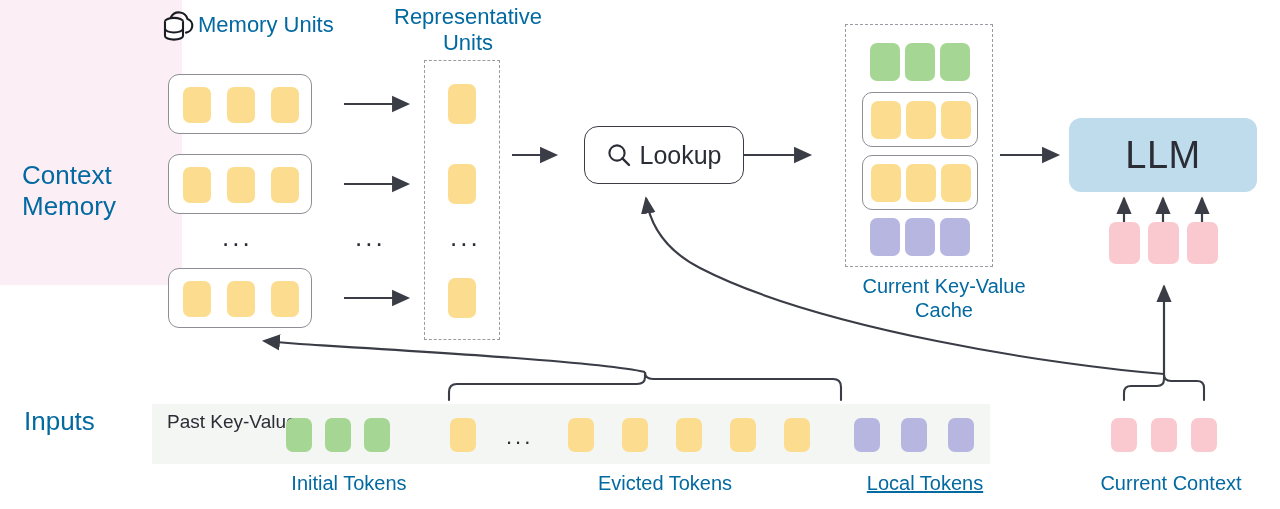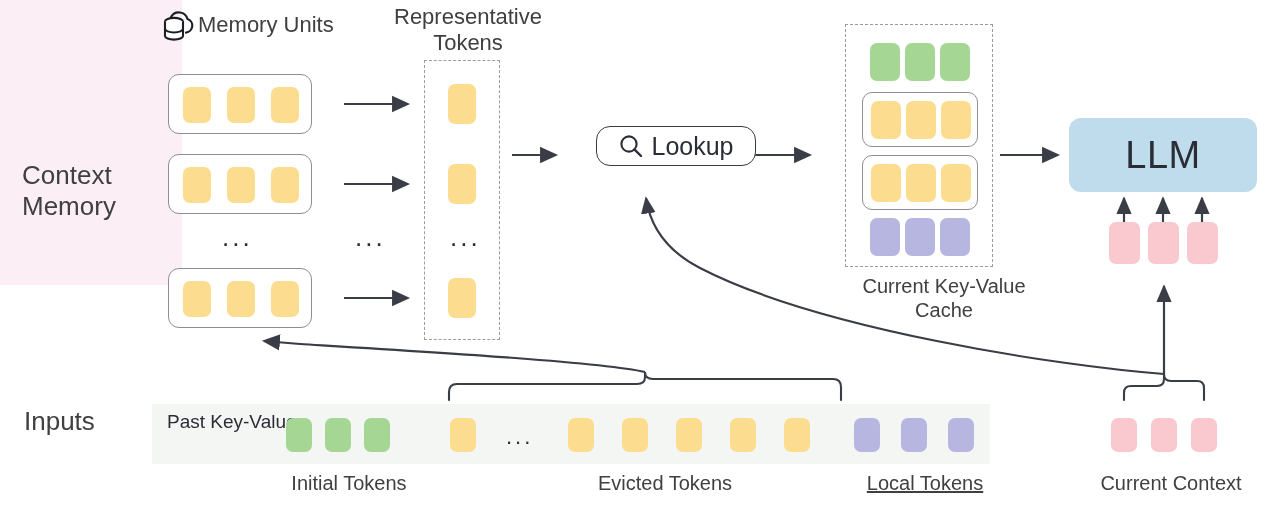--- a/index.html
+++ b/index.html
@@ -1,19 +1,19 @@
 <!DOCTYPE html>
 <html><head>
 <meta charset="utf-8">
 <style>
   html,body{margin:0;padding:0;background:#ffffff;}
   body{width:1280px;height:509px;position:relative;overflow:hidden;
        font-family:"Liberation Sans","DejaVu Sans",sans-serif;color:#2b2d36;}
   .abs{position:absolute;}
-  .lbl{position:absolute;color:#404040;line-height:1.18;white-space:pre-line;}
+  .lbl{position:absolute;color:#0369a1;line-height:1.18;white-space:pre-line;}
 
   
   .row-label{font-size:26px;}
   .col-title{font-size:22px;text-align:center;}
   .cap{font-size:20px;text-align:center;}
   .small-cap{font-size:19px;line-height:1.12;}
 
   
   #ctx-mem-bg{left:148px;top:60px;width:182px;height:285px;background:#fbeef5;}
   .mem-unit{position:absolute;left:168px;width:144px;height:60px;
@@ -23,21 +23,21 @@
 
   .dashed-box{position:absolute;border:1.7px dashed #9a9aa2;box-sizing:border-box;}
 
   .tok{position:absolute;border-radius:7px;}
   .tok.yellow{background:#fcdd8f;}
   .tok.green {background:#a5d694;}
   .tok.purple{background:#b6b6e0;}
   .tok.pink  {background:#fac9cf;}
 
   
-  #lookup-box{position:absolute;left:596px;top:126px;width:160px;height:40px;
+  #lookup-box{position:absolute;left:584px;top:126px;width:160px;height:58px;
       background:#fff;border:1.7px solid #3a3c46;border-radius:14px;box-sizing:border-box;
       display:flex;align-items:center;justify-content:center;gap:7px;}
   #lookup-label{font-size:25px;color:#2b2d36;}
 
   
   #llm-box{position:absolute;left:1069px;top:118px;width:188px;height:74px;
       background:#bfdced;border-radius:12px;display:flex;align-items:center;justify-content:center;}
   #llm-label{font-size:38px;color:#2b2d36;letter-spacing:.5px;}
 
   
@@ -121,21 +121,21 @@
 <div class="ellipsis" style="left:222px;top:222px;">...</div>
 <div class="mem-unit" style="top:268px;">
   <div class="mu-tok" style="left:14px;"></div>
   <div class="mu-tok" style="left:58px;"></div>
   <div class="mu-tok" style="left:102px;"></div>
 </div>
 
 <div class="ellipsis" style="left:355px;top:222px;">...</div>
 
 <div class="lbl col-title" style="left:388px;top:4px;width:160px;">Representative
-Tokens</div>
+Units</div>
 
 <div class="dashed-box" style="left:424px;top:60px;width:76px;height:280px;"></div>
 <div class="tok yellow" style="left:448px;top:84px;width:28px;height:40px;"></div>
 <div class="tok yellow" style="left:448px;top:164px;width:28px;height:40px;"></div>
 <div class="ellipsis" style="left:450px;top:222px;">...</div>
 <div class="tok yellow" style="left:448px;top:278px;width:28px;height:40px;"></div>
 
 <div id="lookup-box">
   <span style="display:inline-block;width:26px;height:26px;">
     <svg viewBox="0 0 26 26" style="position:relative;width:26px;height:26px;">

